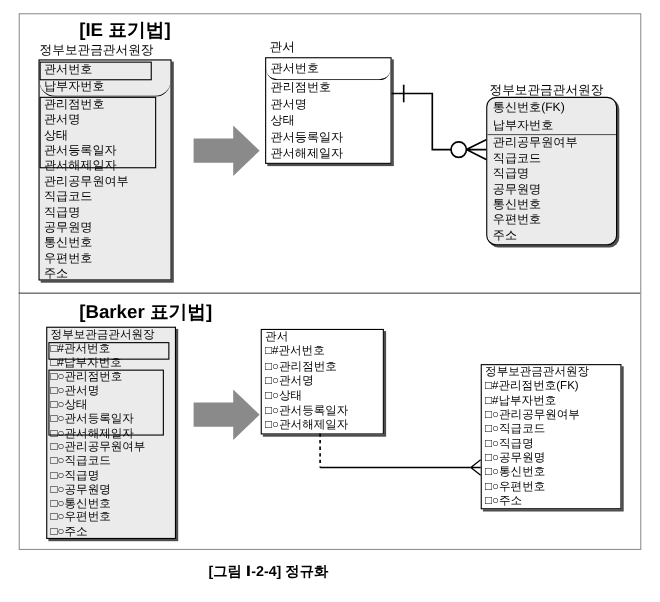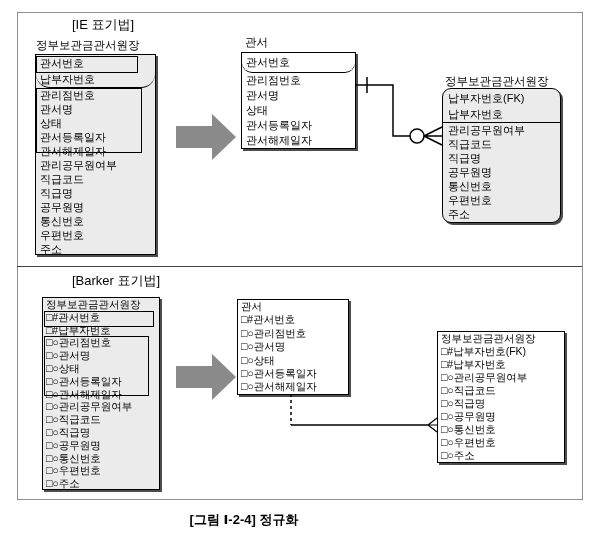--- a/index.html
+++ b/index.html
@@ -2,21 +2,21 @@
 <html><head>
 <meta charset="utf-8">
 <style>
   html,body{margin:0;padding:0;background:#fff;}
   body{width:600px;height:547px;position:relative;overflow:hidden;
        font-family:"Liberation Sans","DejaVu Sans",sans-serif;color:#000;}
   .frame{position:absolute;left:17px;top:12px;width:564px;height:486px;
          border:1px solid #909090;background:#fff;}
   .divider{position:absolute;left:17px;top:266px;width:565px;height:0;
            border-top:1px solid #444;}
-  .sec-label{position:absolute;font-size:13px;font-weight:normal;white-space:nowrap;padding-left:44px;}
+  .sec-label{position:absolute;font-size:17px;font-weight:bold;white-space:nowrap;padding-left:44px;}
   #ie-label{left:28px;top:16px;}
   #bk-label{left:28px;top:272px;}
   .etitle{position:absolute;font-size:11.5px;white-space:nowrap;}
   #ie-left-title{left:36px;top:38px;}
   #ie-mid-title{left:245px;top:35px;}
   #ie-right-title{left:445px;top:74px;}
   .etable{position:absolute;background:#fff;border:1.5px solid #000;
           box-shadow:2px 2px 0 #4d4d4d;box-sizing:border-box;}
   .gray{background:#ebebeb;}
   .trow{white-space:nowrap;overflow:visible;}
@@ -94,21 +94,21 @@
       <div class="trow">관서명</div>
       <div class="trow">상태</div>
       <div class="trow">관서등록일자</div>
       <div class="trow">관서해제일자</div>
     </div>
 </div>
 
 <div class="etitle" id="ie-right-title">정부보관금관서원장</div>
 <div class="etable gray" id="ie-right">
   <div class="keys">
-      <div class="trow">납부자번호(FK)</div>
+      <div class="trow">통신번호(FK)</div>
       <div class="trow">납부자번호</div>
     </div>
   <div class="attrs">
       <div class="trow">관리공무원여부</div>
       <div class="trow">직급코드</div>
       <div class="trow">직급명</div>
       <div class="trow">공무원명</div>
       <div class="trow">통신번호</div>
       <div class="trow">우편번호</div>
       <div class="trow">주소</div>
@@ -145,21 +145,21 @@
       <div class="trow">□○관서명</div>
       <div class="trow">□○상태</div>
       <div class="trow">□○관서등록일자</div>
       <div class="trow">□○관서해제일자</div>
     </div>
 </div>
 
 <div class="etable" id="bk-right">
   <div>
       <div class="trow">정부보관금관서원장</div>
-      <div class="trow">□#납부자번호(FK)</div>
+      <div class="trow">□#관리점번호(FK)</div>
       <div class="trow">□#납부자번호</div>
       <div class="trow">□○관리공무원여부</div>
       <div class="trow">□○직급코드</div>
       <div class="trow">□○직급명</div>
       <div class="trow">□○공무원명</div>
       <div class="trow">□○통신번호</div>
       <div class="trow">□○우편번호</div>
       <div class="trow">□○주소</div>
     </div>
 </div>

